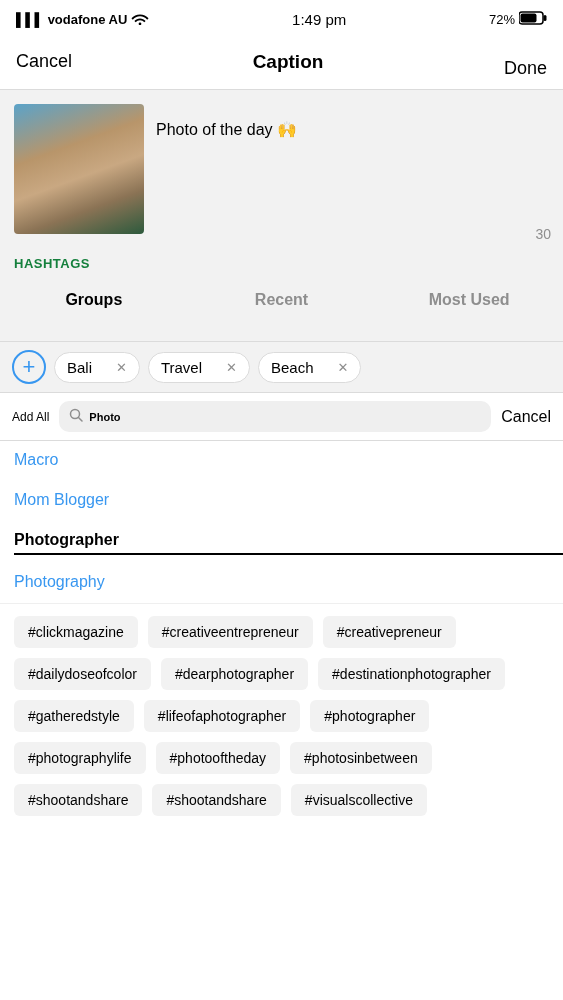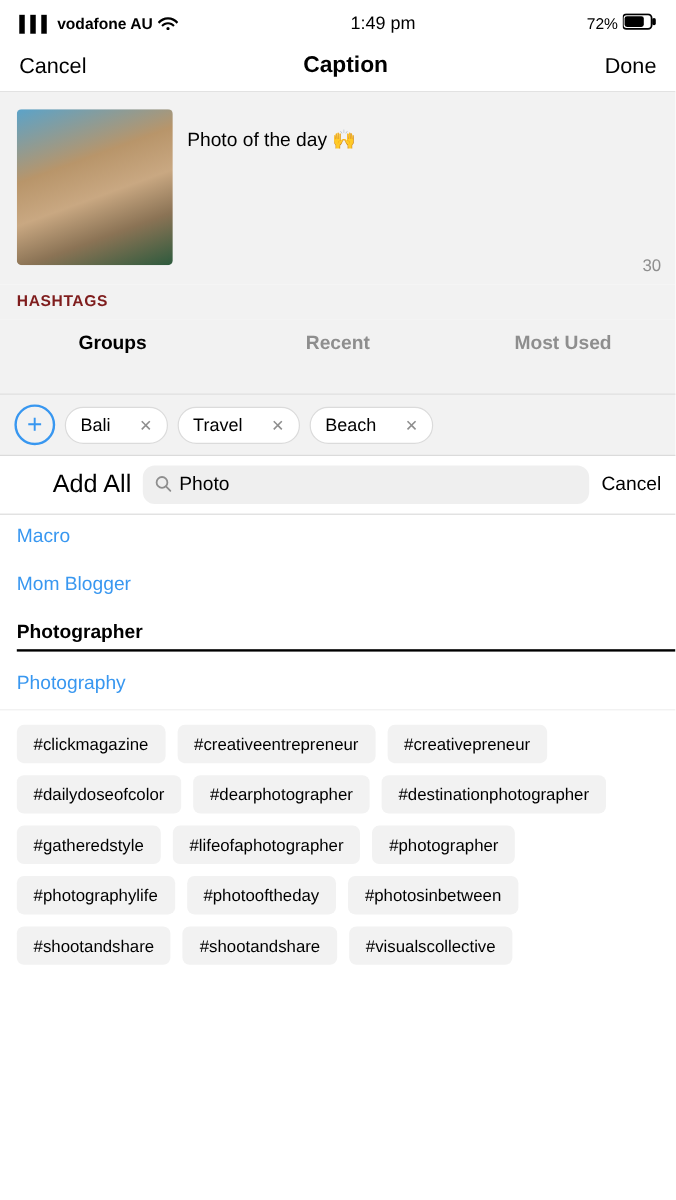--- a/index.html
+++ b/index.html
@@ -29,21 +29,21 @@
     .nav-bar {
       background: #fff;
       display: flex;
       justify-content: space-between;
       align-items: center;
       padding: 8px 16px 10px;
       border-bottom: 1px solid #dbdbdb;
     }
     .nav-cancel { font-size: 18px; color: #000; cursor: pointer; }
     .nav-title { font-size: 19px; font-weight: 700; color: #000; }
-    .nav-done { font-size: 18px; color: #000; cursor: pointer; }
+    .nav-done { font-size: 18px; color: #000; cursor: pointer; margin-top: 14px; }
 
     
     .caption-area {
       background: #f2f2f2;
       padding: 14px 14px 10px;
       min-height: 160px;
       display: flex;
       gap: 12px;
     }
     .caption-thumbnail {
@@ -79,21 +79,21 @@
     .caption-wrapper {
       position: relative;
     }
 
     
     .hashtags-label {
       background: #f2f2f2;
       padding: 6px 14px 8px;
       font-size: 13px;
       font-weight: 600;
-      color: #7f1d1d;
+      color: #15803d;
       letter-spacing: 0.5px;
       text-transform: uppercase;
     }
 
     
     .tabs-row {
       background: #f2f2f2;
       display: flex;
       padding: 6px 0 26px;
       border-bottom: 1px solid #dbdbdb;
@@ -157,47 +157,47 @@
     
     .search-row {
       background: #fff;
       display: flex;
       align-items: center;
       padding: 8px 12px;
       gap: 10px;
       border-bottom: 1px solid #dbdbdb;
     }
     .add-all-btn {
-      font-size: 21px;
+      font-size: 12px;
       color: #000;
       font-weight: 500;
       white-space: nowrap;
       cursor: pointer;
-      margin-left: 32px;
     }
     .search-box {
       flex: 1;
       background: #efefef;
       border-radius: 10px;
       display: flex;
       align-items: center;
       gap: 6px;
       padding: 7px 10px;
     }
     .search-icon-wrap {
       color: #8e8e8e;
       font-size: 14px;
     }
     .search-input {
       border: none;
       background: transparent;
-      font-size: 16px;
+      font-size: 11px;
       color: #000;
       outline: none;
       flex: 1;
+      font-weight: bold;
     }
     .cancel-btn {
       font-size: 16px;
       color: #000;
       font-weight: 500;
       cursor: pointer;
     }
 
     
     .group-tabs {

